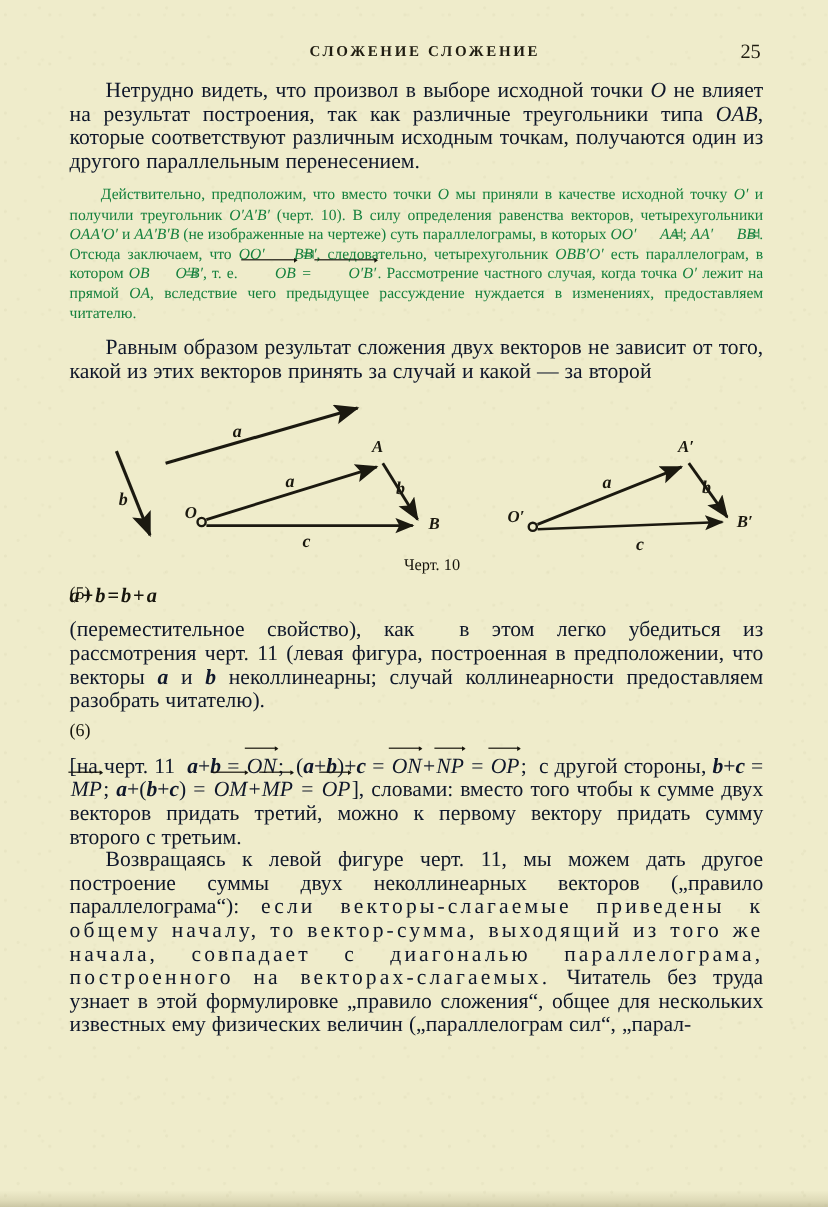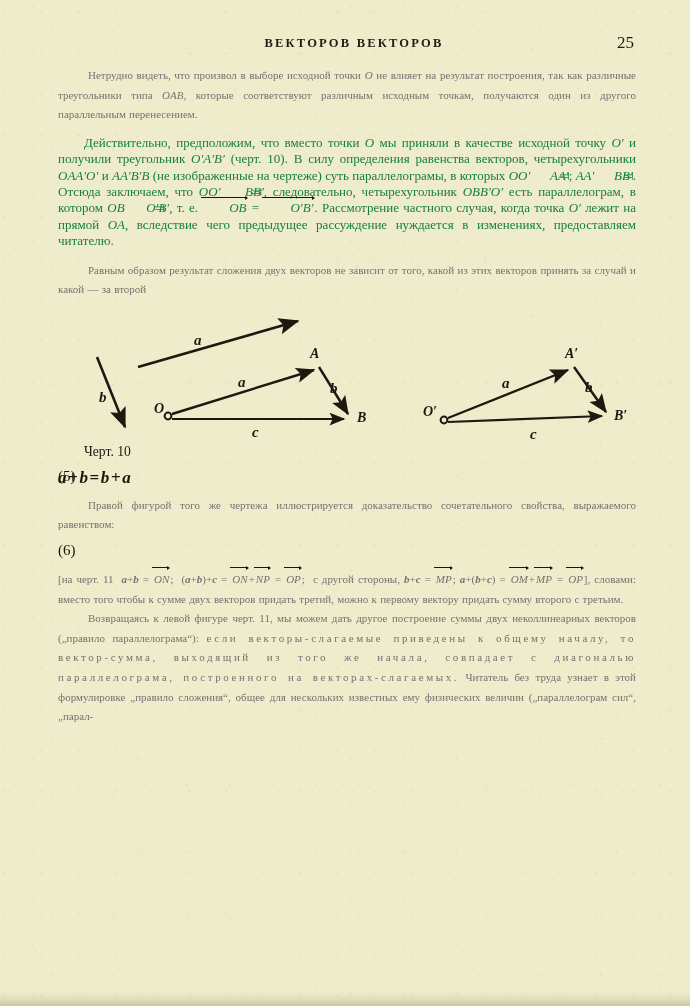--- a/index.html
+++ b/index.html
@@ -69,25 +69,25 @@
   .runhead .folio {
     position: absolute;
     right: 2px;
     top: -3px;
     font-size: 17px;
     color: #201d12;
   }
 
   p.body {
     margin: 0;
-    font-size: 11px;
+    font-size: 18px;
     line-height: 19.6px;
     text-align: justify;
     text-indent: 30px;
-    color: #737373;
+    color: #0f172a;
     word-spacing: .5px;
   }
   p.body.noindent { text-indent: 0; }
 
   p.small {
     margin: 0;
     font-size: 13.0px;
     line-height: 16.4px;
     text-align: justify;
     text-indent: 26px;
@@ -155,20 +155,21 @@
 
   
   #figure {
     position: relative;
     height: 132px;
     margin-top: 10px;
     margin-left: -6px;
   }
   #figure svg { display: block; }
   .figcap {
+    text-align: center;
     font-size: 13.6px;
     margin-top: 2px;
     margin-bottom: 8px;
     padding-left: 26px;
   }
   .lbl {
     font-family: "Liberation Serif", serif;
     font-style: italic;
     font-weight: 700;
     font-size: 15px;
@@ -180,21 +181,21 @@
   }
 </style>
 </head>
 <body>
 
 <div id="page">
 
   <div id="content">
 
     <div class="runhead">
-      <div class="title">ВЕКТОРОВ ВЕКТОРОВ</div>
+      <div class="title">СЛОЖЕНИЕ СЛОЖЕНИЕ</div>
       <div class="folio">25</div>
     </div>
 
     <p class="body">
       Нетрудно видеть, что произвол в выборе исходной точки <span class="it">O</span> не
       влияет на результат построения, так как различные треугольники типа
       <span class="it">OAB</span>, которые соответствуют различным исходным точкам, получаются
       один из другого параллельным перенесением.
     </p>
 
@@ -262,24 +263,25 @@
     </div>
 
     <div class="figcap">Черт. 10</div>
 
 
     <div class="eqrow">
       <div class="tag">(5)</div>
       <div class="eq">a<span class="op">+</span>b<span class="op">=</span>b<span class="op">+</span>a</div>
     </div>
 
-
-    <p class="body">
-      Правой фигурой того же чертежа иллюстрируется доказательство сочетательного свойства, выражаемого равенством:
-    </p>
+    <p class="body noindent">
+      (переместительное свойство), как&nbsp; в этом легко убедиться из рассмотрения черт. 11 (левая фигура, построенная в предположении, что
+      векторы <span class="bi">a</span> и <span class="bi">b</span> неколлинеарны; случай коллинеарности предоставляем разобрать читателю).
+    </p>
+
 
     <div class="eqrow">
       <div class="tag">(6)</div>
     </div>
 
     <p class="body noindent">
       [на черт. 11&nbsp; <span class="bi">a</span><span class="op">+</span><span class="bi">b</span> = <span class="vec">ON</span>;&nbsp; (<span class="bi">a</span>+<span class="bi">b</span>)+<span class="bi">c</span> = <span class="vec">ON</span>+<span class="vec">NP</span> = <span class="vec">OP</span>;&nbsp; с другой
       стороны, <span class="bi">b</span>+<span class="bi">c</span> = <span class="vec">MP</span>; <span class="bi">a</span>+(<span class="bi">b</span>+<span class="bi">c</span>) = <span class="vec">OM</span>+<span class="vec">MP</span> = <span class="vec">OP</span>], словами: вместо
       того чтобы к сумме двух векторов придать третий, можно к первому
       вектору придать сумму второго с третьим.

